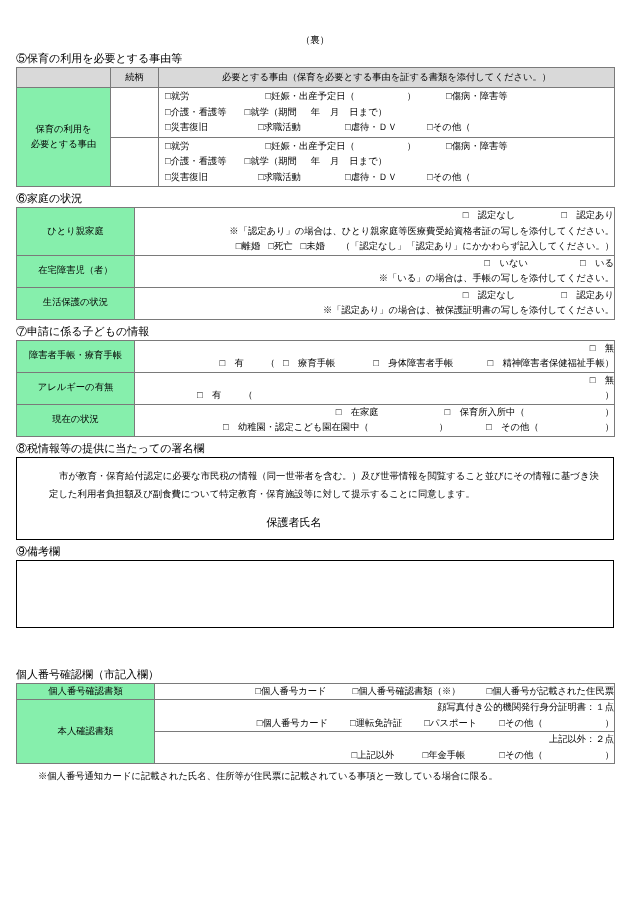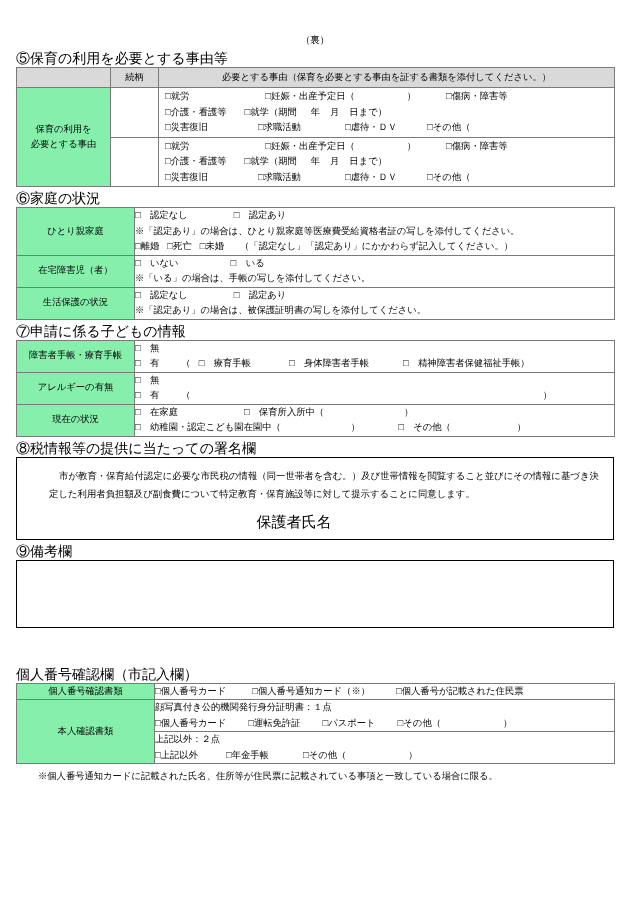--- a/index.html
+++ b/index.html
@@ -27,21 +27,21 @@
   
   .page-marker {
     text-align: center;
     font-size: 9.5px;
     padding-top: 33px;
     line-height: 14px;
   }
 
   
   .sec-heading {
-    font-size: 14px;
+    font-size: 11px;
     line-height: 13px;
     margin: 5px 0 2px 0;
     letter-spacing: 0px;
   }
   .sec-heading.tight { margin-top: 20px; }
 
   
   table.form {
     border-collapse: collapse;
     width: 598px;
@@ -56,21 +56,21 @@
     line-height: 15.5px;
   }
   .lbl {
     background: #86efac;
     text-align: center;
     vertical-align: middle;
     font-size: 9.3px;
     padding: 2px 1px;
   }
   .lbl .l2 { display: block; line-height: 15px; }
-  .cellpad { padding: 2px 0 2px 6px; }
+  .cellpad { padding: 2px 0 2px 6px; text-align: right; }
 
   
   .cb {
     display: inline-block;
     font-size: 9.5px;
     line-height: 15.5px;
   }
   .cb::before { content: "\25A1"; }
   .row-line {
     white-space: nowrap;
@@ -99,21 +99,21 @@
   }
   .consent-box p {
     margin: 0;
     font-size: 9.4px;
     line-height: 18px;
     text-align: justify;
     text-indent: 10px;
   }
   .signer {
     text-align: center;
-    font-size: 15px;
+    font-size: 11px;
     line-height: 18px;
     margin-top: 10px;
     padding-right: 60px;
   }
 
   
   .note-box {
     width: 598px;
     height: 68px;
     border: 1.6px solid #000;
@@ -253,21 +253,21 @@
   <div class="sec-heading tight">個人番号確認欄（市記入欄）</div>
   <table class="form tmn">
     <colgroup>
       <col style="width:138px">
       <col style="width:460px">
     </colgroup>
     <tbody>
       <tr>
         <td class="lbl">個人番号確認書類</td>
         <td class="cellpad">
-          <div class="row-line"><span><span class="cb"></span><span>個人番号カード</span></span><span class="sp" style="width: 26px;"></span><span><span class="cb"></span><span>個人番号通知カード（※）</span></span><span class="sp" style="width: 26px;"></span><span><span class="cb"></span><span>個人番号が記載された住民票</span></span></div>
+          <div class="row-line"><span><span class="cb"></span><span>個人番号カード</span></span><span class="sp" style="width: 26px;"></span><span><span class="cb"></span><span>個人番号確認書類（※）</span></span><span class="sp" style="width: 26px;"></span><span><span class="cb"></span><span>個人番号が記載された住民票</span></span></div>
         </td>
       </tr>
       <tr>
         <td class="lbl" rowspan="2">本人確認書類</td>
         <td class="cellpad">
           <div class="row-line">顔写真付き公的機関発行身分証明書：１点</div>
           <div class="row-line"><span><span class="cb"></span><span>個人番号カード</span></span><span class="sp" style="width: 22px;"></span><span><span class="cb"></span><span>運転免許証</span></span><span class="sp" style="width: 22px;"></span><span><span class="cb"></span><span>パスポート</span></span><span class="sp" style="width: 22px;"></span><span><span class="cb"></span><span>その他（</span></span><span class="sp" style="width: 62px;"></span><span>）</span></div>
         </td>
       </tr>
       <tr>

